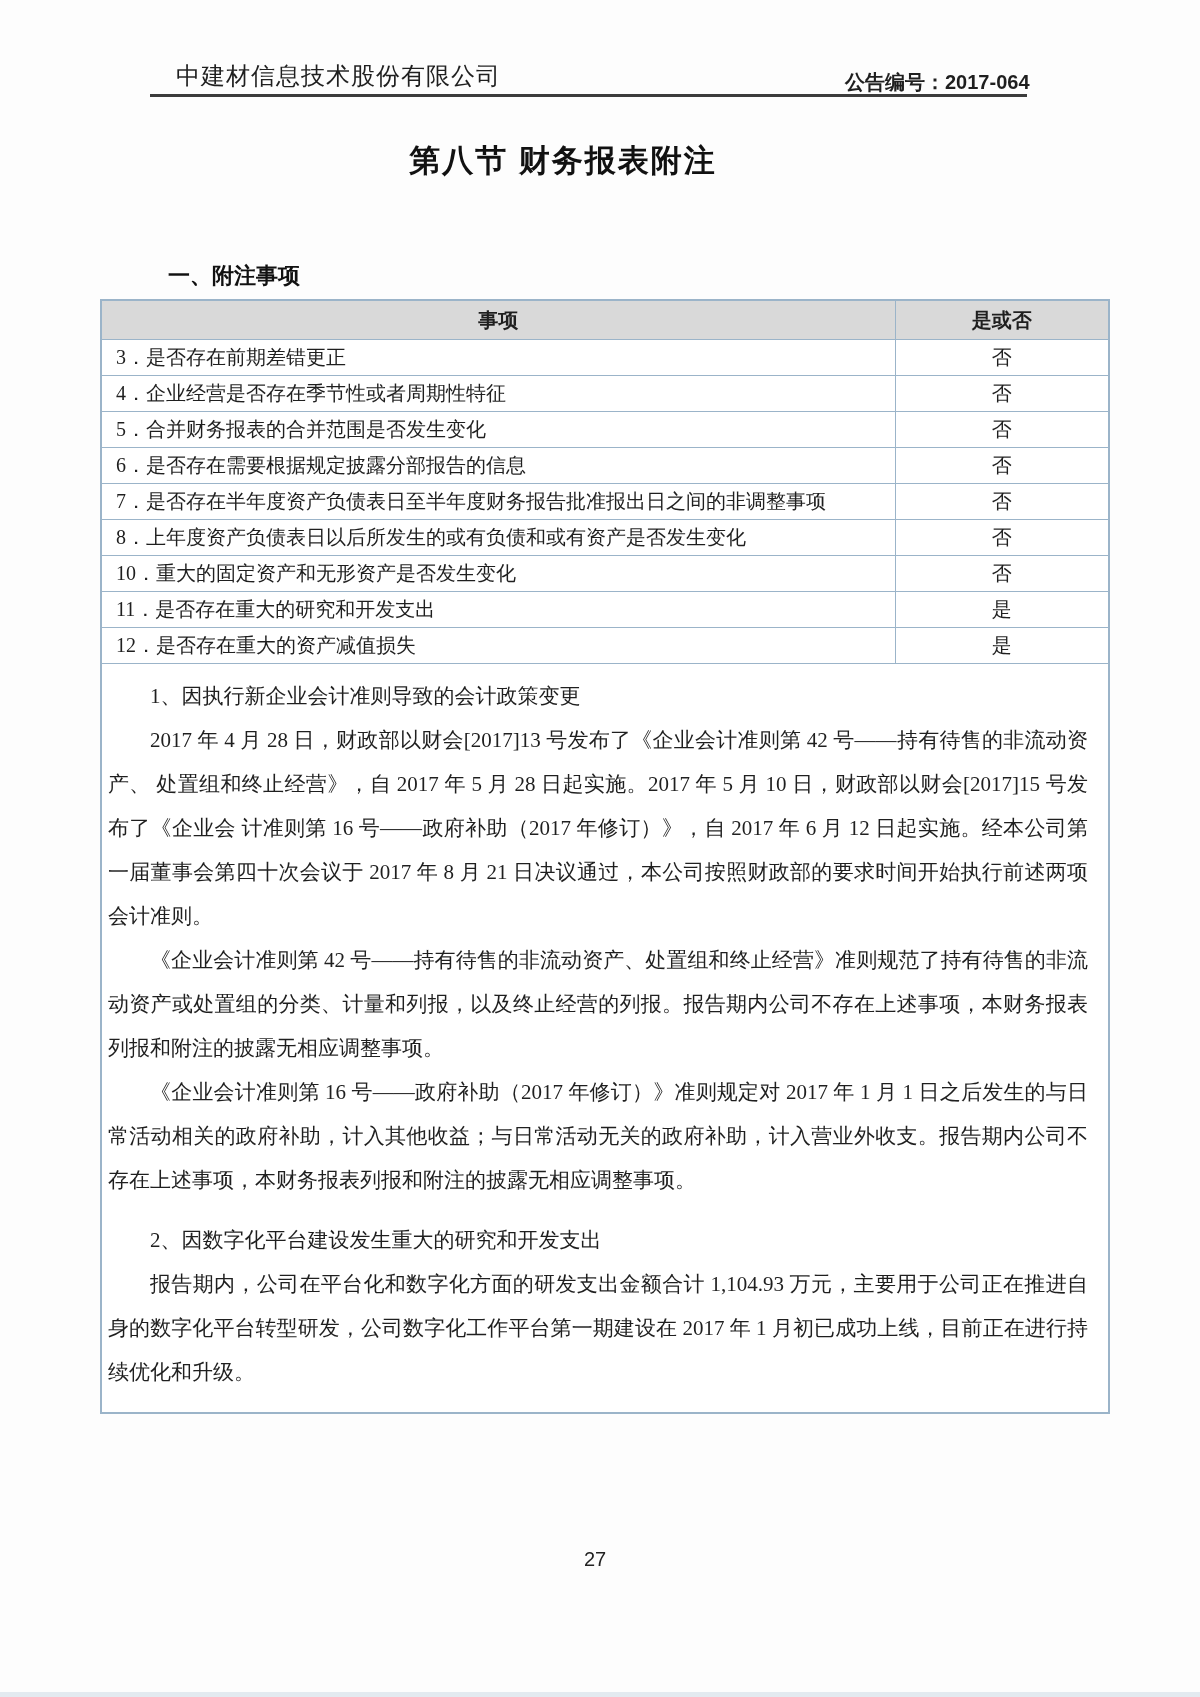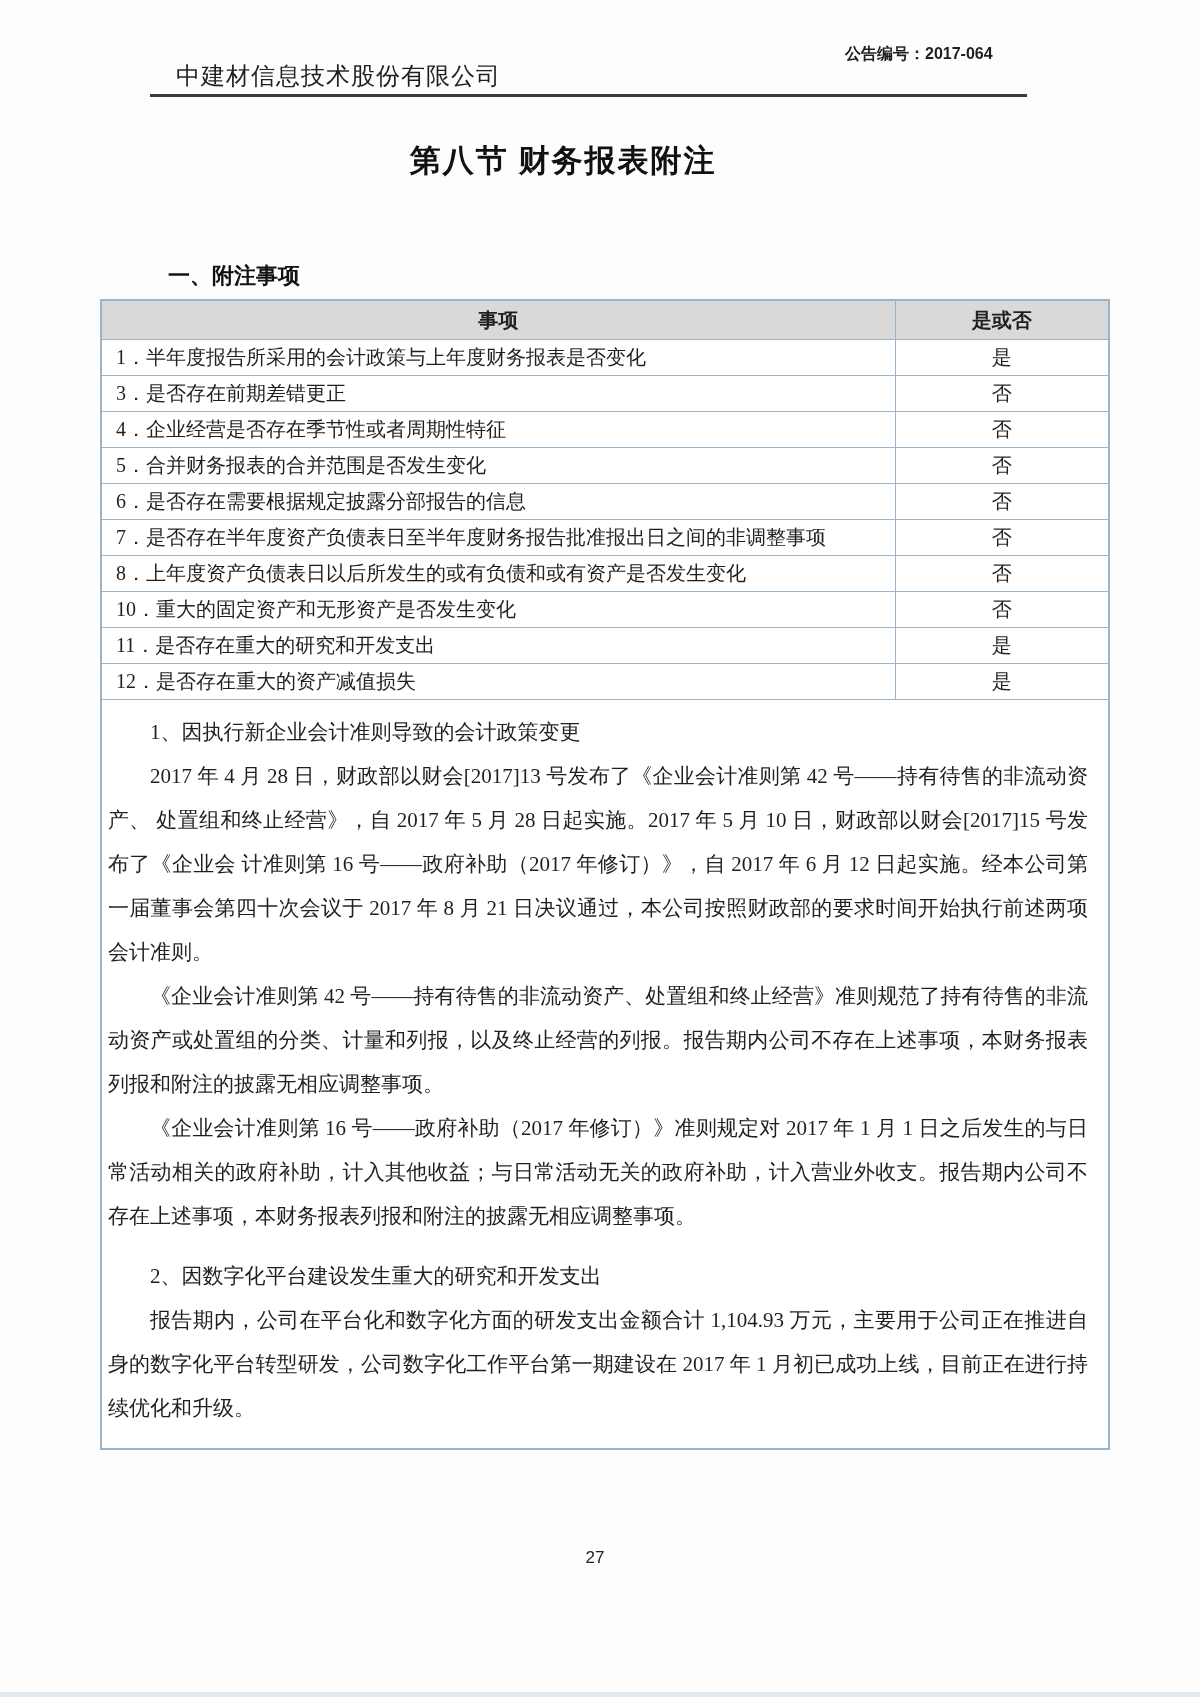--- a/index.html
+++ b/index.html
@@ -10,34 +10,34 @@
     font-family:"Liberation Serif", serif;
     color:#1f1f1f;
     overflow:hidden;
   }
   
   .hdr-company {
     position:absolute; left:176px; top:60px;
     font-size:24px; letter-spacing:1px;
   }
   .hdr-notice {
-    position:absolute; left:845px; top:44px;
-    font-size:16px;
+    position:absolute; left:845px; top:69px;
+    font-size:20px;
     font-family:"Liberation Sans", sans-serif;
     font-weight:600;
   }
   .hdr-rule {
     position:absolute; left:150px; top:94px;
     width:877px; height:3px; background:#3c3c3c;
   }
   
   .doc-title {
     position:absolute; left:0; top:140px; width:1126px;
     text-align:center;
-    font-family:Liberation Serif, serif;
+    font-family:Liberation Sans, sans-serif;
     font-size:31px; font-weight:bold; letter-spacing:2px;
     color:#111;
   }
   .section-heading {
     position:absolute; left:168px; top:229px;
     font-family:"Liberation Sans", sans-serif;
     font-size:22px; font-weight:bold; color:#111;margin-top:32px;
   }
   
   table.note-table {
@@ -77,21 +77,21 @@
     line-height:44px;
     text-align:justify;
     text-indent:2em;
   }
   .notes-cell p.gap-before { margin-top:16px; }
   
   .page-number {
     position:absolute; left:0; top:1548px; width:1190px;
     text-align:center;
     font-family:"Liberation Sans", sans-serif;
-    font-size:17px; color:#222;
+    font-size:20px; color:#222;
   }
   .bottom-edge {
     position:absolute; left:0; bottom:0;
     width:100%; height:5px;
     background:#e3eaf0;
   }
 </style>
 </head>
 <body>
 
@@ -107,24 +107,20 @@
       <col>
       <col class="col-answer">
     </colgroup>
   <thead>
     <tr>
       <th>事项</th>
       <th>是或否</th>
     </tr>
   </thead>
   <tbody>
-    <tr>
-      <td class="item">1．半年度报告所采用的会计政策与上年度财务报表是否变化</td>
-      <td class="answer">是</td>
-    </tr>
     <tr>
       <td class="item">3．是否存在前期差错更正</td>
       <td class="answer">否</td>
     </tr>
     <tr>
       <td class="item">4．企业经营是否存在季节性或者周期性特征</td>
       <td class="answer">否</td>
     </tr>
     <tr>
       <td class="item">5．合并财务报表的合并范围是否发生变化</td>

